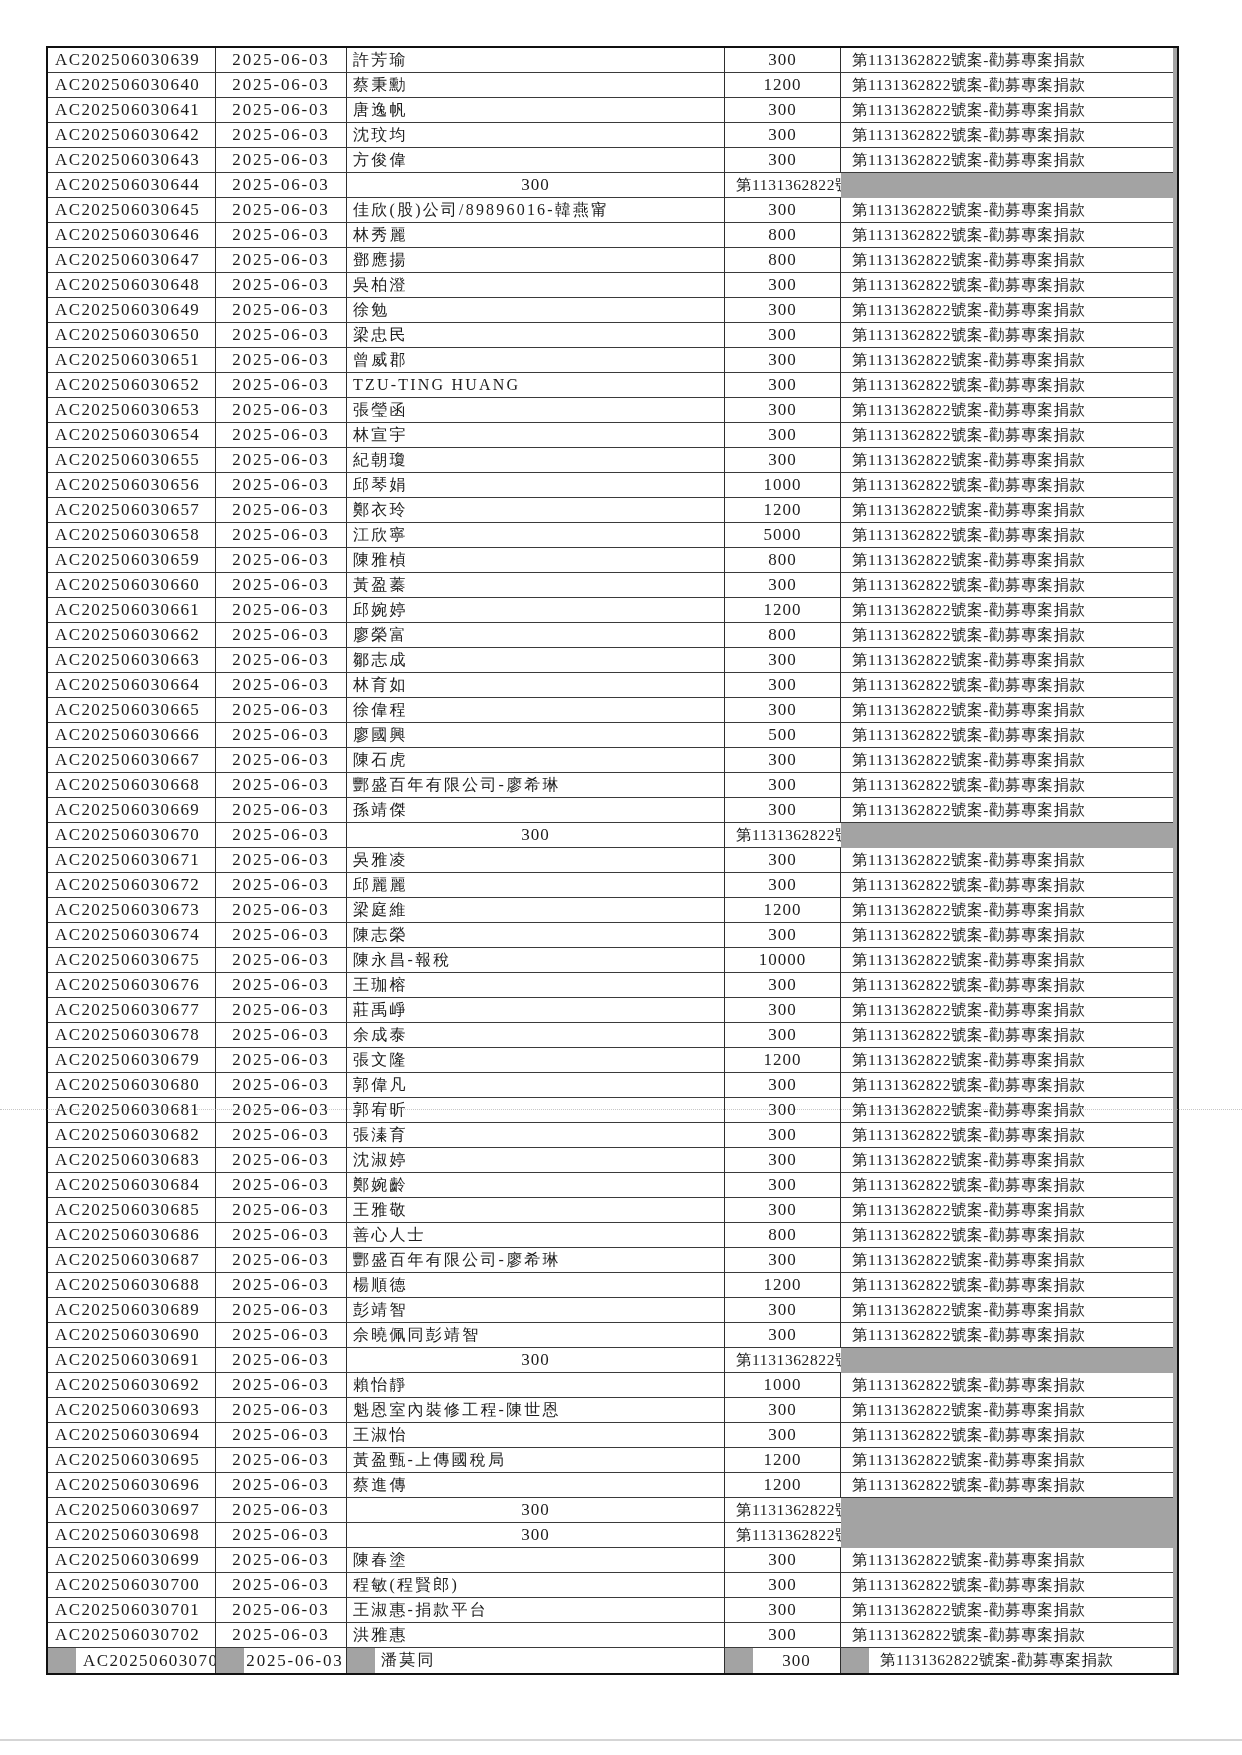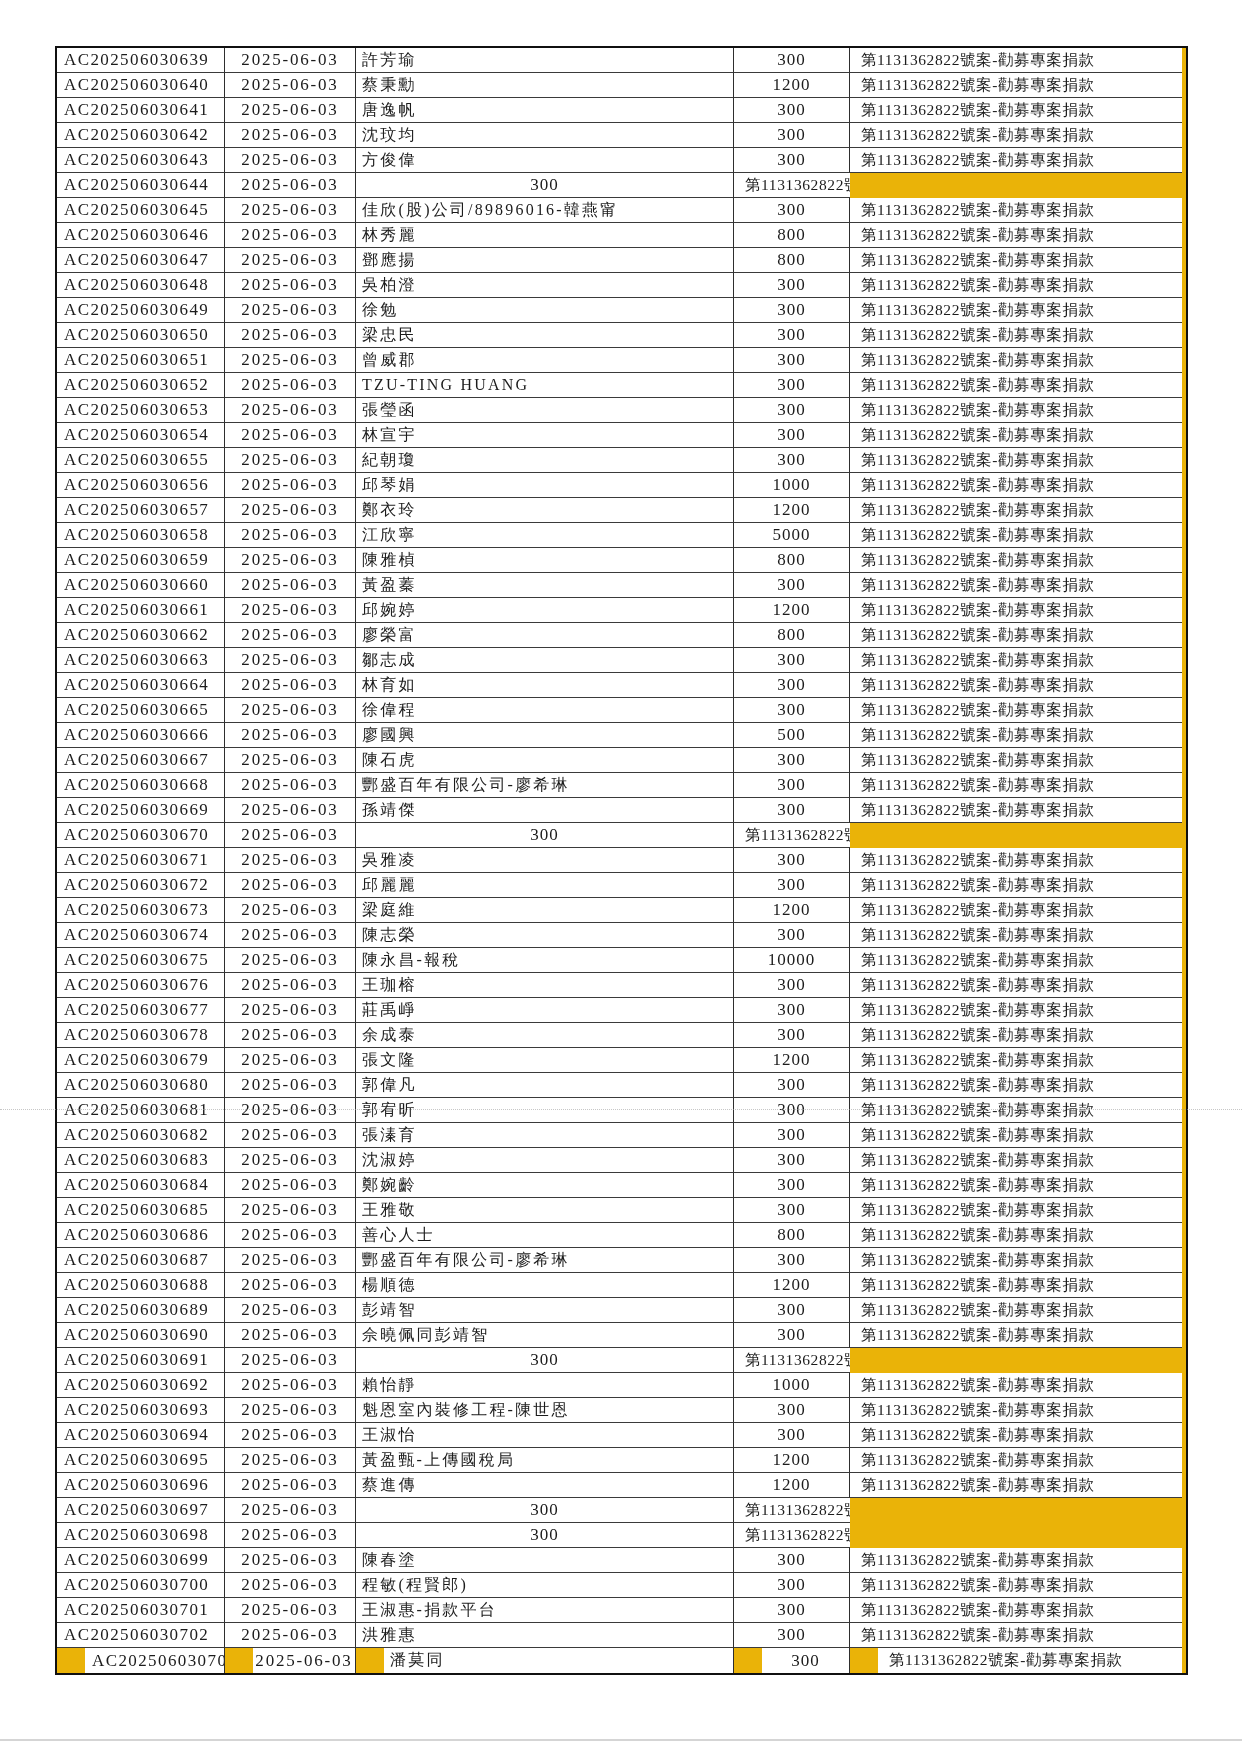--- a/index.html
+++ b/index.html
@@ -10,25 +10,25 @@
   body {
     width: 1242px;
     height: 1755px;
     position: relative;
     font-family: "Liberation Serif", "DejaVu Serif", serif;
     color: #1c1c1c;
     overflow: hidden;
   }
   .table-wrap {
     position: absolute;
-    left: 55px;
+    left: 46px;
     top: 46px;
     width: 1129px;
     border: 2px solid #101010;
-    background: #eab308;
+    background: #a3a3a3;
   }
   .row {
     display: grid;
     grid-template-columns: 168px 131px 378px 116px 332px;
     height: 25px;
   }
   .cell {
     border-right: 1px solid #2e2e2e;
     border-bottom: 1px solid #3a3a3a;
     display: flex;

